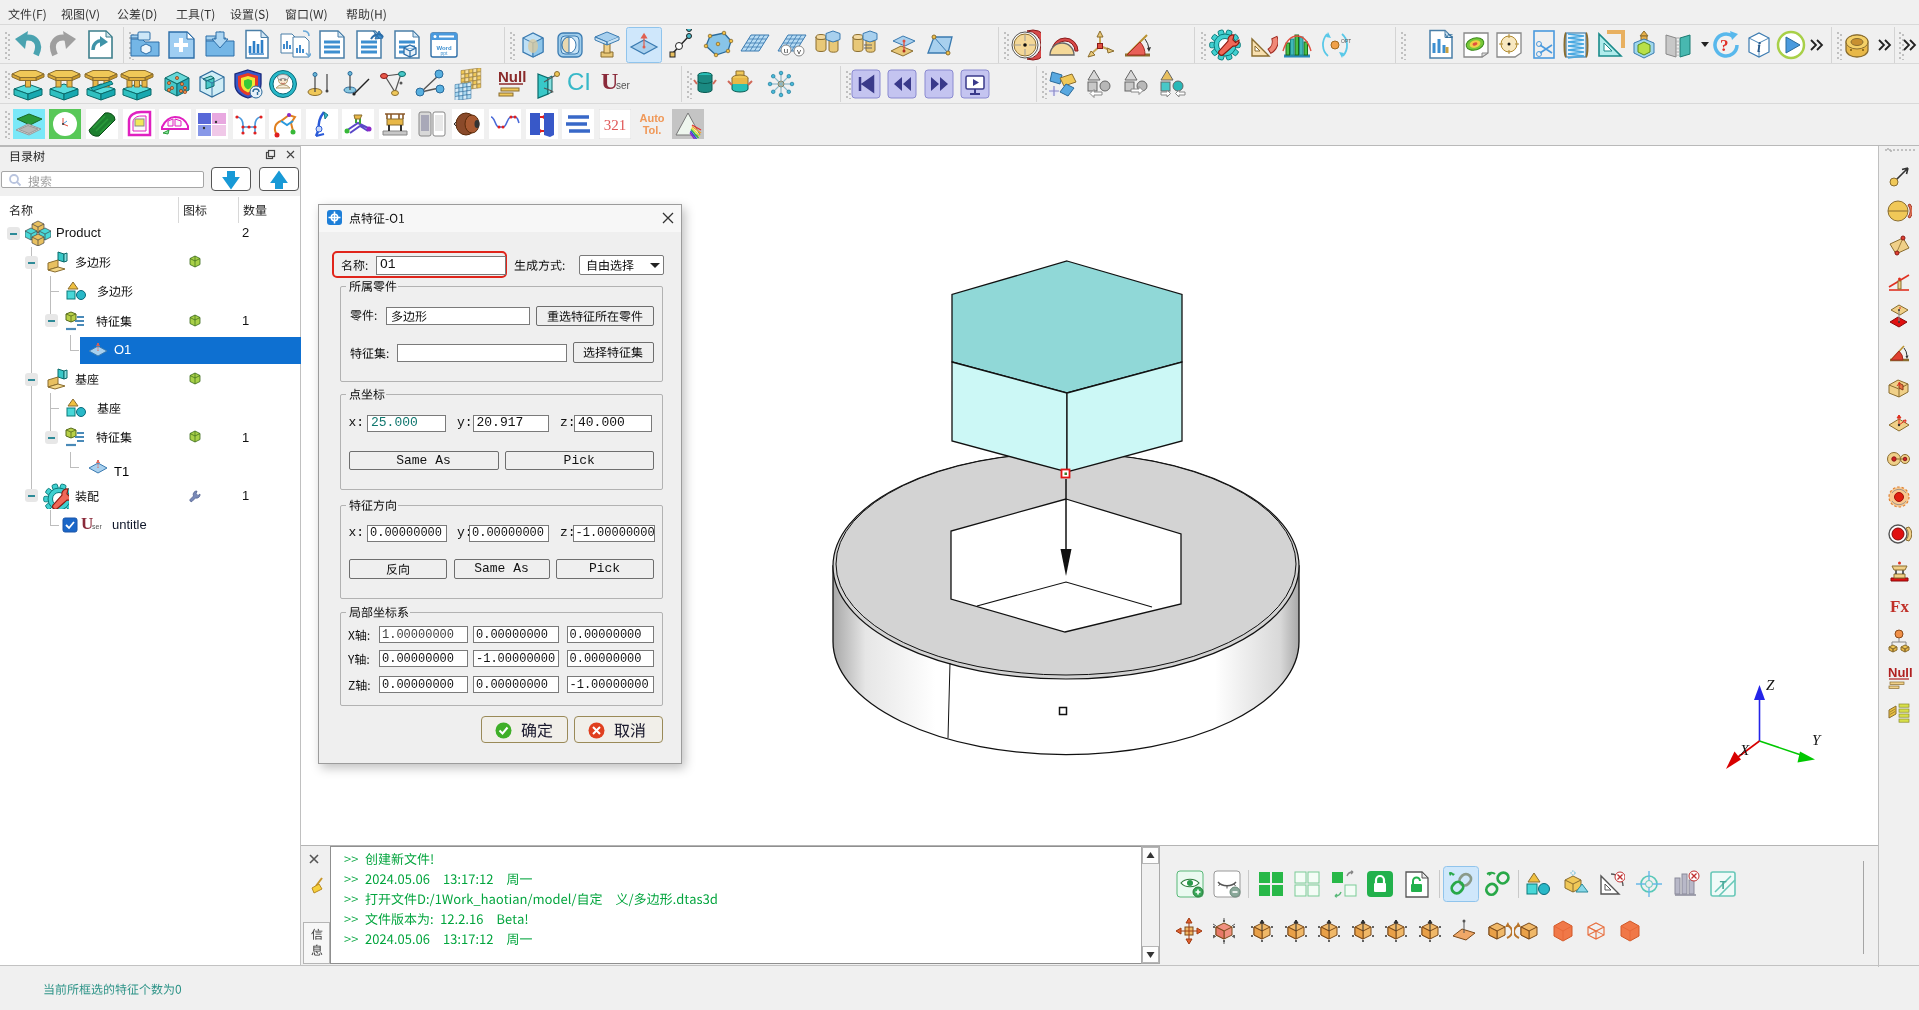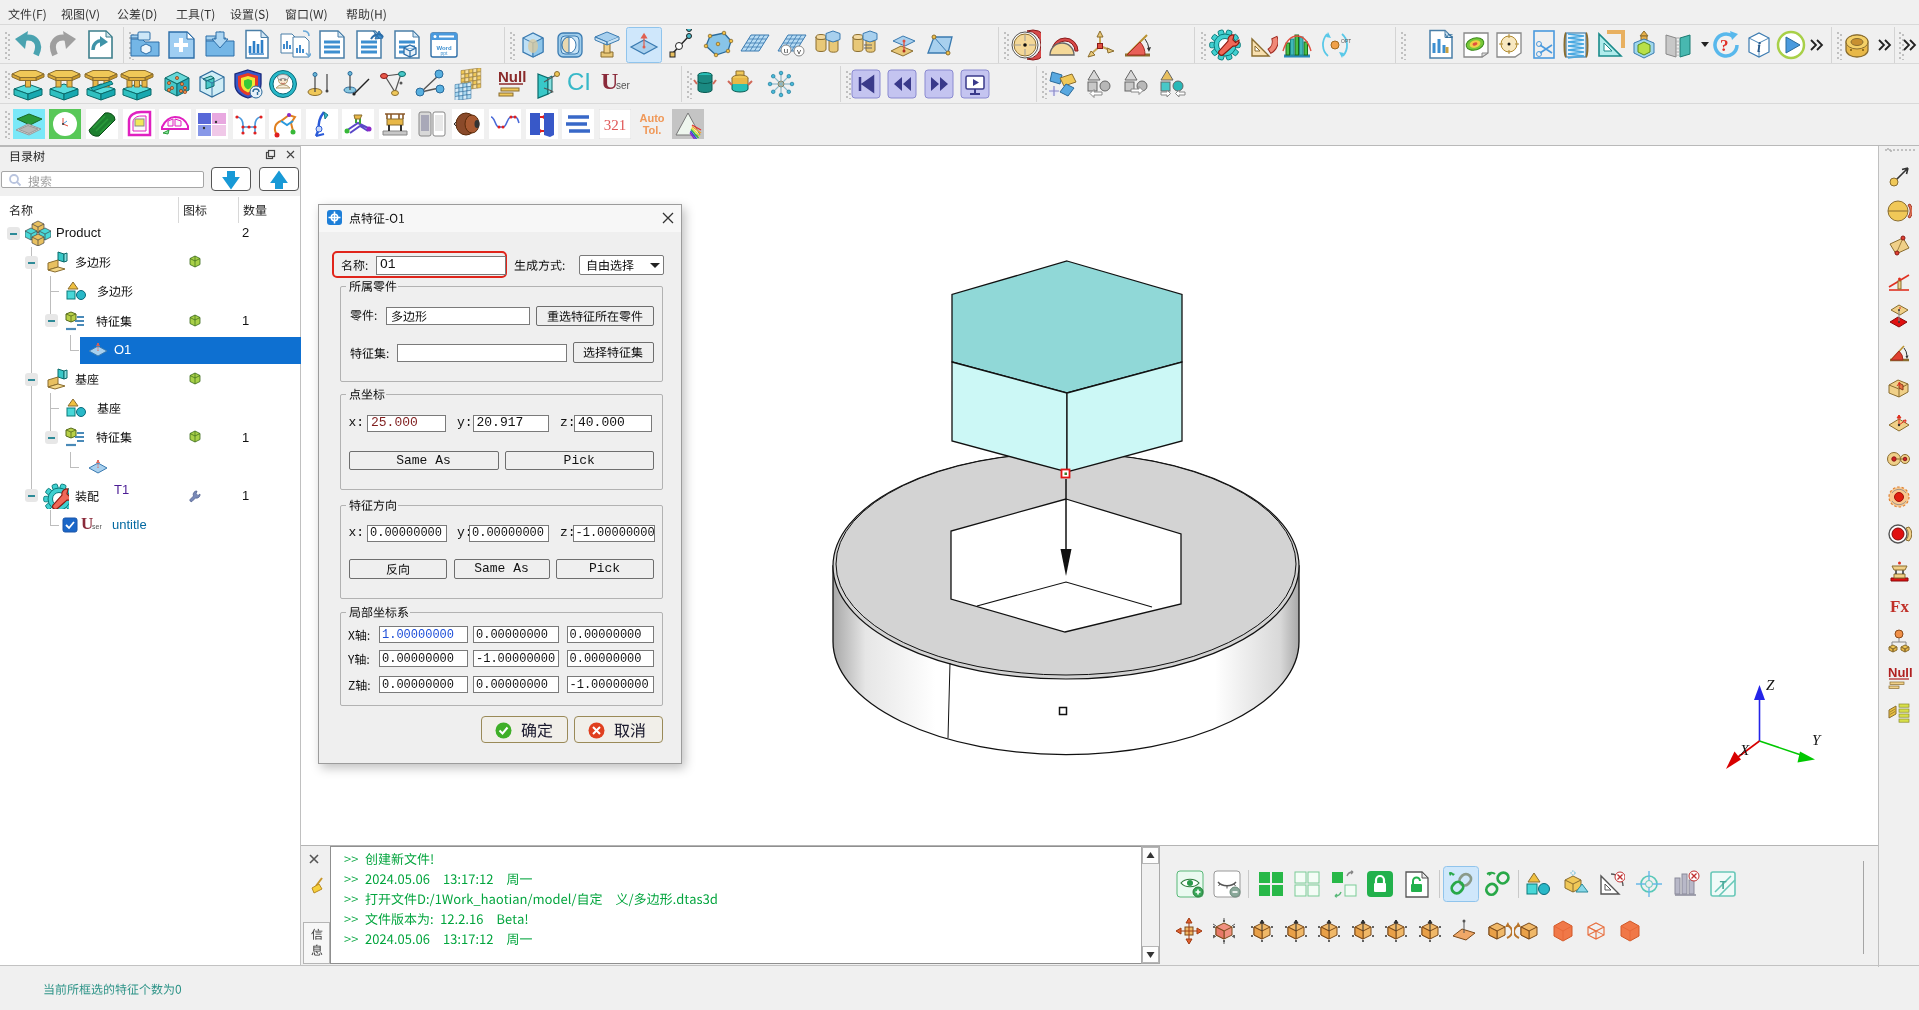--- a/index.html
+++ b/index.html
@@ -518,28 +518,28 @@
       <use href="#g90" x="1000"></use>
     </g>
   </svg>
 <svg class="ab" style="left:95.0px;top:428.4px" width="38.0" height="18.0">
     <g transform="translate(1 13.80) scale(0.01200)" fill="#111">
       <use href="#g41" x="0"></use>
       <use href="#g42" x="1000"></use>
       <use href="#g88" x="2000"></use>
     </g>
   </svg>
-<div class="ab" style="left:114.0px;top:480px;font:normal 13px 'Liberation Sans';color:#4c1d95;line-height:20px;white-space:pre">T1</div>
+<div class="ab" style="left:114.0px;top:462px;font:normal 13px 'Liberation Sans';color:#000000;line-height:20px;white-space:pre">T1</div>
 <svg class="ab" style="left:74.0px;top:486.8px" width="26.0" height="18.0">
     <g transform="translate(1 13.80) scale(0.01200)" fill="#111">
       <use href="#g91" x="0"></use>
       <use href="#g92" x="1000"></use>
     </g>
   </svg>
-<div class="ab" style="left:112.0px;top:515.2px;font:normal 13px 'Liberation Sans';color:#0369a1;line-height:20px;white-space:pre">untitle</div>
+<div class="ab" style="left:112.0px;top:515.2px;font:normal 13px 'Liberation Sans';color:#0f172a;line-height:20px;white-space:pre">untitle</div>
 <div class="ab" style="left:242.0px;top:223.2px;font:normal 13px 'Liberation Sans';color:#111;line-height:20px;white-space:pre">2</div>
 <div class="ab" style="left:242.0px;top:310.9px;font:normal 13px 'Liberation Sans';color:#111;line-height:20px;white-space:pre">1</div>
 <div class="ab" style="left:242.0px;top:427.6px;font:normal 13px 'Liberation Sans';color:#111;line-height:20px;white-space:pre">1</div>
 <div class="ab" style="left:242.0px;top:486.1px;font:normal 13px 'Liberation Sans';color:#111;line-height:20px;white-space:pre">1</div>
 <svg class="ab" style="left:302.0px;top:146.0px" width="1577.0" height="699.0">
     <defs>
       <linearGradient id="side" x1="0" y1="0" x2="1" y2="0">
         <stop offset="0" stop-color="#a8a8a8"></stop>
         <stop offset="0.07" stop-color="#e6e6e6"></stop>
         <stop offset="0.22" stop-color="#ffffff"></stop>
@@ -690,21 +690,21 @@
 <div class="ab" style="box-sizing:border-box;left:346.0px;top:387.0px;width:40.0px;height:14.0px;background:#efefef"></div>
 <svg class="ab" style="left:347.5px;top:385.0px" width="38.0" height="18.0">
     <g transform="translate(1 13.80) scale(0.01200)" fill="#111">
       <use href="#g93" x="0"></use>
       <use href="#g106" x="1000"></use>
       <use href="#g30" x="2000"></use>
     </g>
   </svg>
 <div class="ab" style="left:348.5px;top:413.2px;font:normal 13px 'Liberation Mono';color:#111;line-height:20px;white-space:pre">x:</div>
 <div class="ab" style="box-sizing:border-box;left:367.0px;top:414.5px;width:79.0px;height:17.0px;background:#fff;border:1px solid #7a7a7a"></div>
-<div class="ab" style="left:371.0px;top:413.2px;font:normal 13px 'Liberation Mono';color:#7f1d1d;line-height:20px;white-space:pre">25.000</div>
+<div class="ab" style="left:371.0px;top:413.2px;font:normal 13px 'Liberation Mono';color:#0f766e;line-height:20px;white-space:pre">25.000</div>
 <div class="ab" style="left:457.0px;top:413.2px;font:normal 13px 'Liberation Mono';color:#111;line-height:20px;white-space:pre">y:</div>
 <div class="ab" style="box-sizing:border-box;left:472.5px;top:414.5px;width:76.5px;height:17.0px;background:#fff;border:1px solid #7a7a7a"></div>
 <div class="ab" style="left:476.5px;top:413.2px;font:normal 13px 'Liberation Mono';color:#111;line-height:20px;white-space:pre">20.917</div>
 <div class="ab" style="left:560.0px;top:413.2px;font:normal 13px 'Liberation Mono';color:#111;line-height:20px;white-space:pre">z:</div>
 <div class="ab" style="box-sizing:border-box;left:574.0px;top:414.5px;width:78.0px;height:17.0px;background:#fff;border:1px solid #7a7a7a"></div>
 <div class="ab" style="left:578.0px;top:413.2px;font:normal 13px 'Liberation Mono';color:#111;line-height:20px;white-space:pre">40.000</div>
 <div class="ab" style="box-sizing:border-box;left:348.5px;top:451.0px;width:150.0px;height:19.0px;background:#efefef;border:1px solid #6e6e6e;border-radius:2px"></div>
 <div class="ab" style="left:423.5px;top:450.8px;transform:translateX(-50%);font:normal 13px 'Liberation Mono';color:#111;line-height:20px;white-space:pre">Same As</div>
 <div class="ab" style="box-sizing:border-box;left:505.0px;top:451.0px;width:148.5px;height:19.0px;background:#efefef;border:1px solid #6e6e6e;border-radius:2px"></div>
 <div class="ab" style="left:579.2px;top:450.8px;transform:translateX(-50%);font:normal 13px 'Liberation Mono';color:#111;line-height:20px;white-space:pre">Pick</div>
@@ -750,21 +750,21 @@
     </g>
   </svg>
 <svg class="ab" style="left:346.5px;top:625.5px" width="24.2" height="18.0">
     <g transform="translate(1 13.80) scale(0.01200)" fill="#111">
       <use href="#g112" x="0"></use>
       <use href="#g113" x="573"></use>
       <use href="#g58" x="1573"></use>
     </g>
   </svg>
 <div class="ab" style="box-sizing:border-box;left:379.0px;top:626.0px;width:89.0px;height:17.0px;background:#fff;border:1px solid #7a7a7a"></div>
-<div class="ab" style="left:382.0px;top:625.5px;font:normal 12px 'Liberation Mono';color:#1d4ed8;line-height:18px;white-space:pre">1.00000000</div>
+<div class="ab" style="left:382.0px;top:625.5px;font:normal 12px 'Liberation Mono';color:#404040;line-height:18px;white-space:pre">1.00000000</div>
 <div class="ab" style="box-sizing:border-box;left:473.0px;top:626.0px;width:86.0px;height:17.0px;background:#fff;border:1px solid #7a7a7a"></div>
 <div class="ab" style="left:476.0px;top:625.5px;font:normal 12px 'Liberation Mono';color:#111;line-height:18px;white-space:pre">0.00000000</div>
 <div class="ab" style="box-sizing:border-box;left:566.5px;top:626.0px;width:87.0px;height:17.0px;background:#fff;border:1px solid #7a7a7a"></div>
 <div class="ab" style="left:569.5px;top:625.5px;font:normal 12px 'Liberation Mono';color:#111;line-height:18px;white-space:pre">0.00000000</div>
 <svg class="ab" style="left:346.5px;top:649.5px" width="23.7" height="18.0">
     <g transform="translate(1 13.80) scale(0.01200)" fill="#111">
       <use href="#g114" x="0"></use>
       <use href="#g113" x="531"></use>
       <use href="#g58" x="1531"></use>
     </g>

